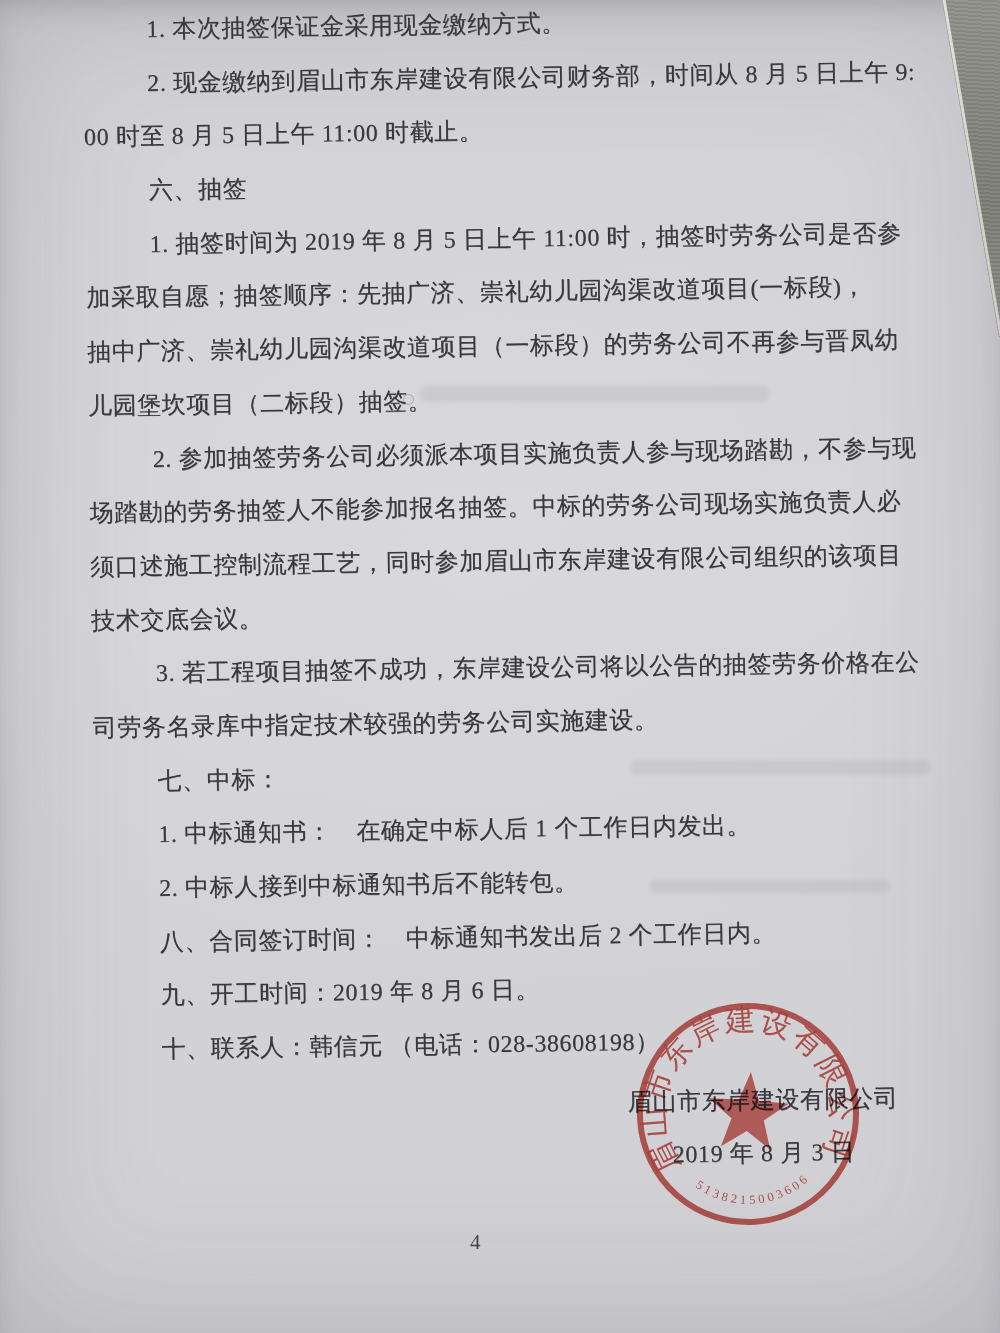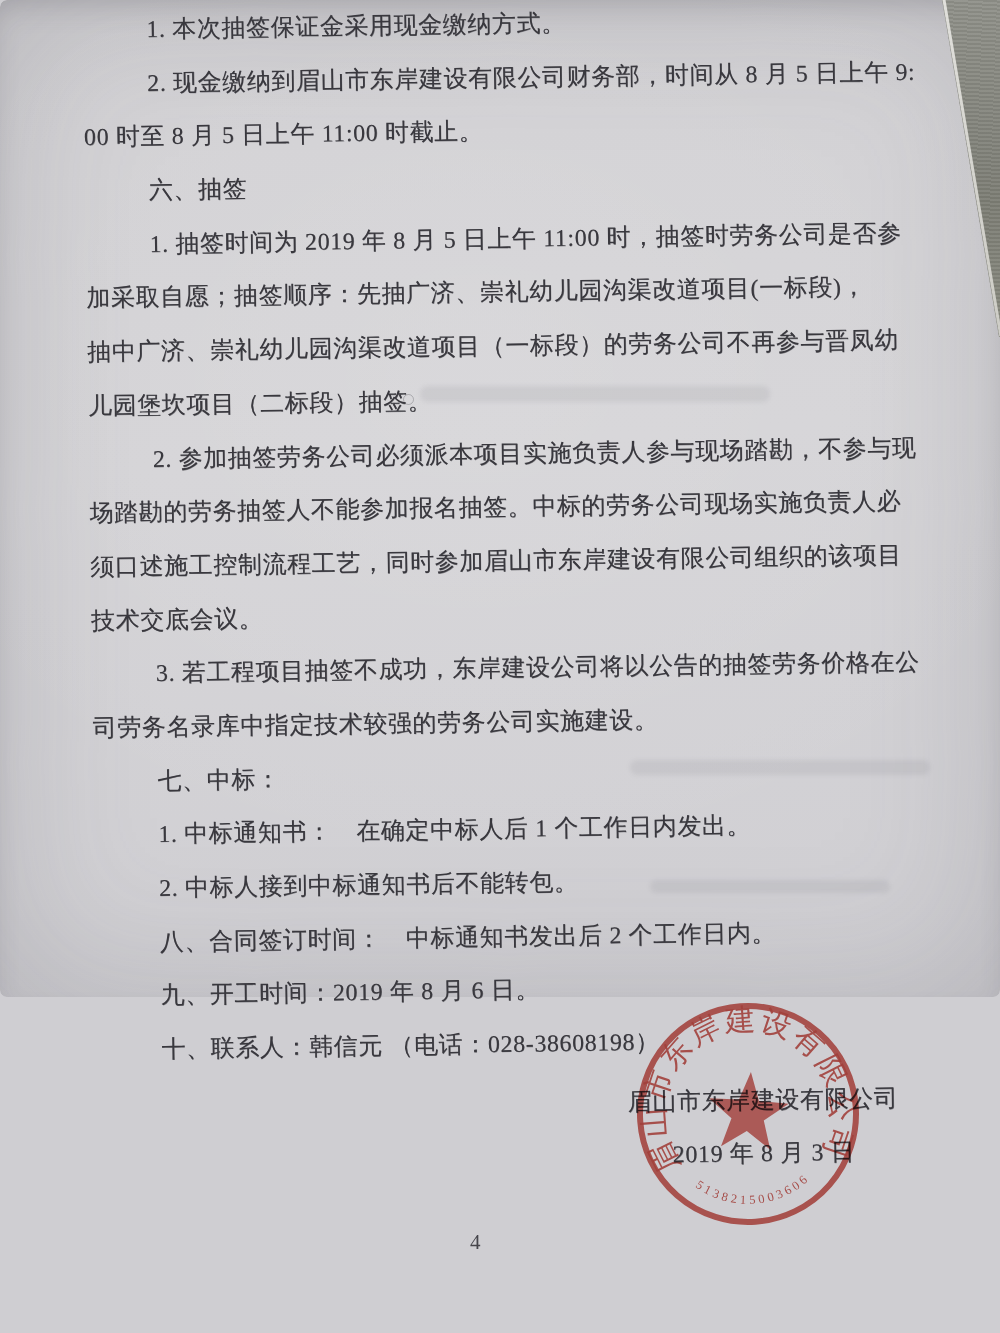--- a/index.html
+++ b/index.html
@@ -2,26 +2,25 @@
 <html><head>
 <meta charset="utf-8">
 <style>
   html,body { margin:0; padding:0; }
   body {
     width:1000px; height:1333px; overflow:hidden;
     background:#cfced2;
     font-family:"Liberation Serif","DejaVu Serif",serif;
   }
   .photo {
-    position:relative; width:1000px; height:997px;
+    position:relative; width:1000px; height:1333px;
     background:
       radial-gradient(ellipse 920px 720px at 48% 38%, rgba(255,255,255,0.10), rgba(255,255,255,0) 72%),
       linear-gradient(176deg, #d2d1d4 0%, #d5d4d7 45%, #d0cfd3 100%);
     box-shadow: inset 0 0 150px rgba(82,80,90,0.22), inset 0 14px 30px -12px rgba(82,80,90,0.30);
-    border-radius: 7px;
   }
   
   .table-corner {
     position:absolute; top:0; left:935px; width:65px; height:337px;
     clip-path: polygon(10.8% 0%, 100% 0%, 100% 100%, 98.5% 100%);
     background:
       repeating-linear-gradient(4deg, rgba(255,255,255,0.05) 0 2px, rgba(0,0,0,0.05) 2px 4px),
       linear-gradient(to bottom, #90918a, #7d7e75 60%, #8a8b80);
   }
   .paper-edge {

